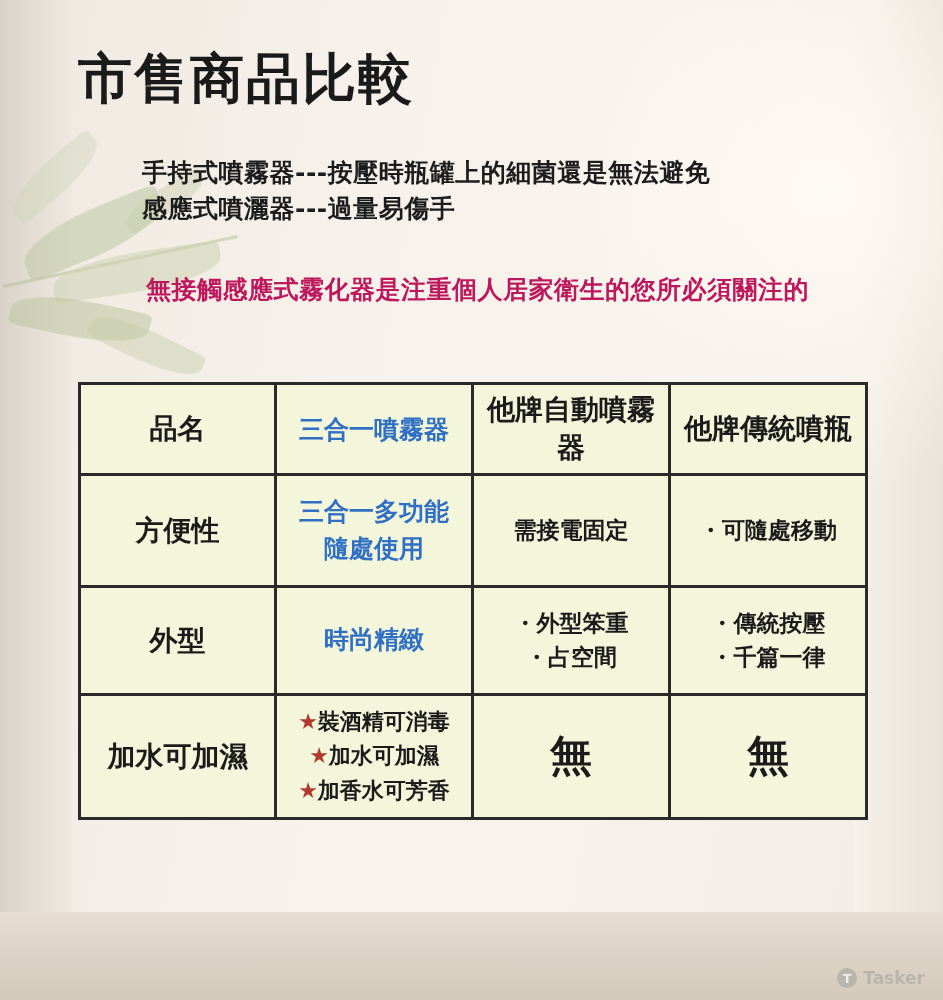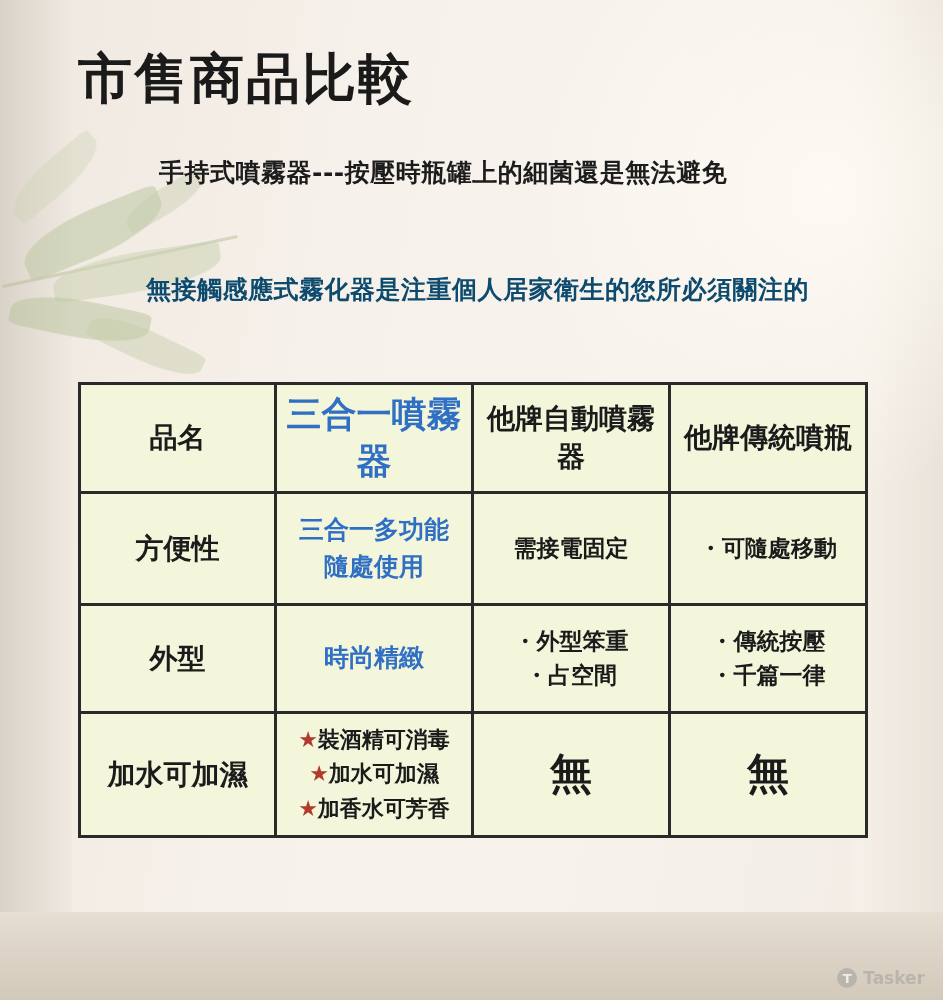--- a/index.html
+++ b/index.html
@@ -96,30 +96,30 @@
   .lead {
     position: absolute;
     left: 142px;
     top: 155px;
     font-size: 25px;
     font-weight: bold;
     color: #1c1c1c;
     line-height: 1.42;
     letter-spacing: .5px;
   }
-  .lead div { white-space: nowrap; margin-left: 17px; }
+  .lead div { white-space: nowrap; }
 
   .highlight {
     position: absolute;
     left: 146px;
     top: 272px;
     width: 700px;
     font-size: 25px;
     font-weight: bold;
-    color: #0c4a6e;
+    color: #be185d;
     line-height: 1.4;
     letter-spacing: .5px;
   }
 
   
   .cmp-table {
     position: absolute;
     left: 78px;
     top: 382px;
     width: 787px;
@@ -135,21 +135,21 @@
     color: #1b1b1b;
     font-weight: bold;
     padding: 6px 4px;
   }
   .col-a { width: 196px; }
   .col-b { width: 197px; }
   .col-c { width: 197px; }
   .col-d { width: 197px; }
 
   .head-cell { height: 72px; font-size: 28px; }
-  .head-cell.brand { color: #2f6fc4; font-size: 35px; }
+  .head-cell.brand { color: #2f6fc4; font-size: 25px; }
 
   .row-label { font-size: 28px; }
 
   .cell { font-size: 23px; line-height: 1.45; }
   .cell.blue { color: #2f6fc4; font-size: 25px; }
   .cell.big { font-size: 42px; }
   .cell .ln { display: block; white-space: nowrap; }
 
   .star { color: #b03a2e; }
   .cell.stars { font-size: 22px; line-height: 1.55; }
@@ -200,20 +200,21 @@
   <div class="leaf l6"></div>
   <div class="bg-shelf"></div>
 </div>
 
 <div class="content">
 
   <div class="title">市售商品比較</div>
 
   <div class="lead">
     <div>手持式噴霧器---按壓時瓶罐上的細菌還是無法避免</div>
+    <div>感應式噴灑器---過量易傷手</div>
   </div>
 
   <div class="highlight">無接觸感應式霧化器是注重個人居家衛生的您所必須關注的</div>
 
   <table class="cmp-table">
     <colgroup>
       <col class="col-a">
         <col class="col-b">
         <col class="col-c">
         <col class="col-d">

